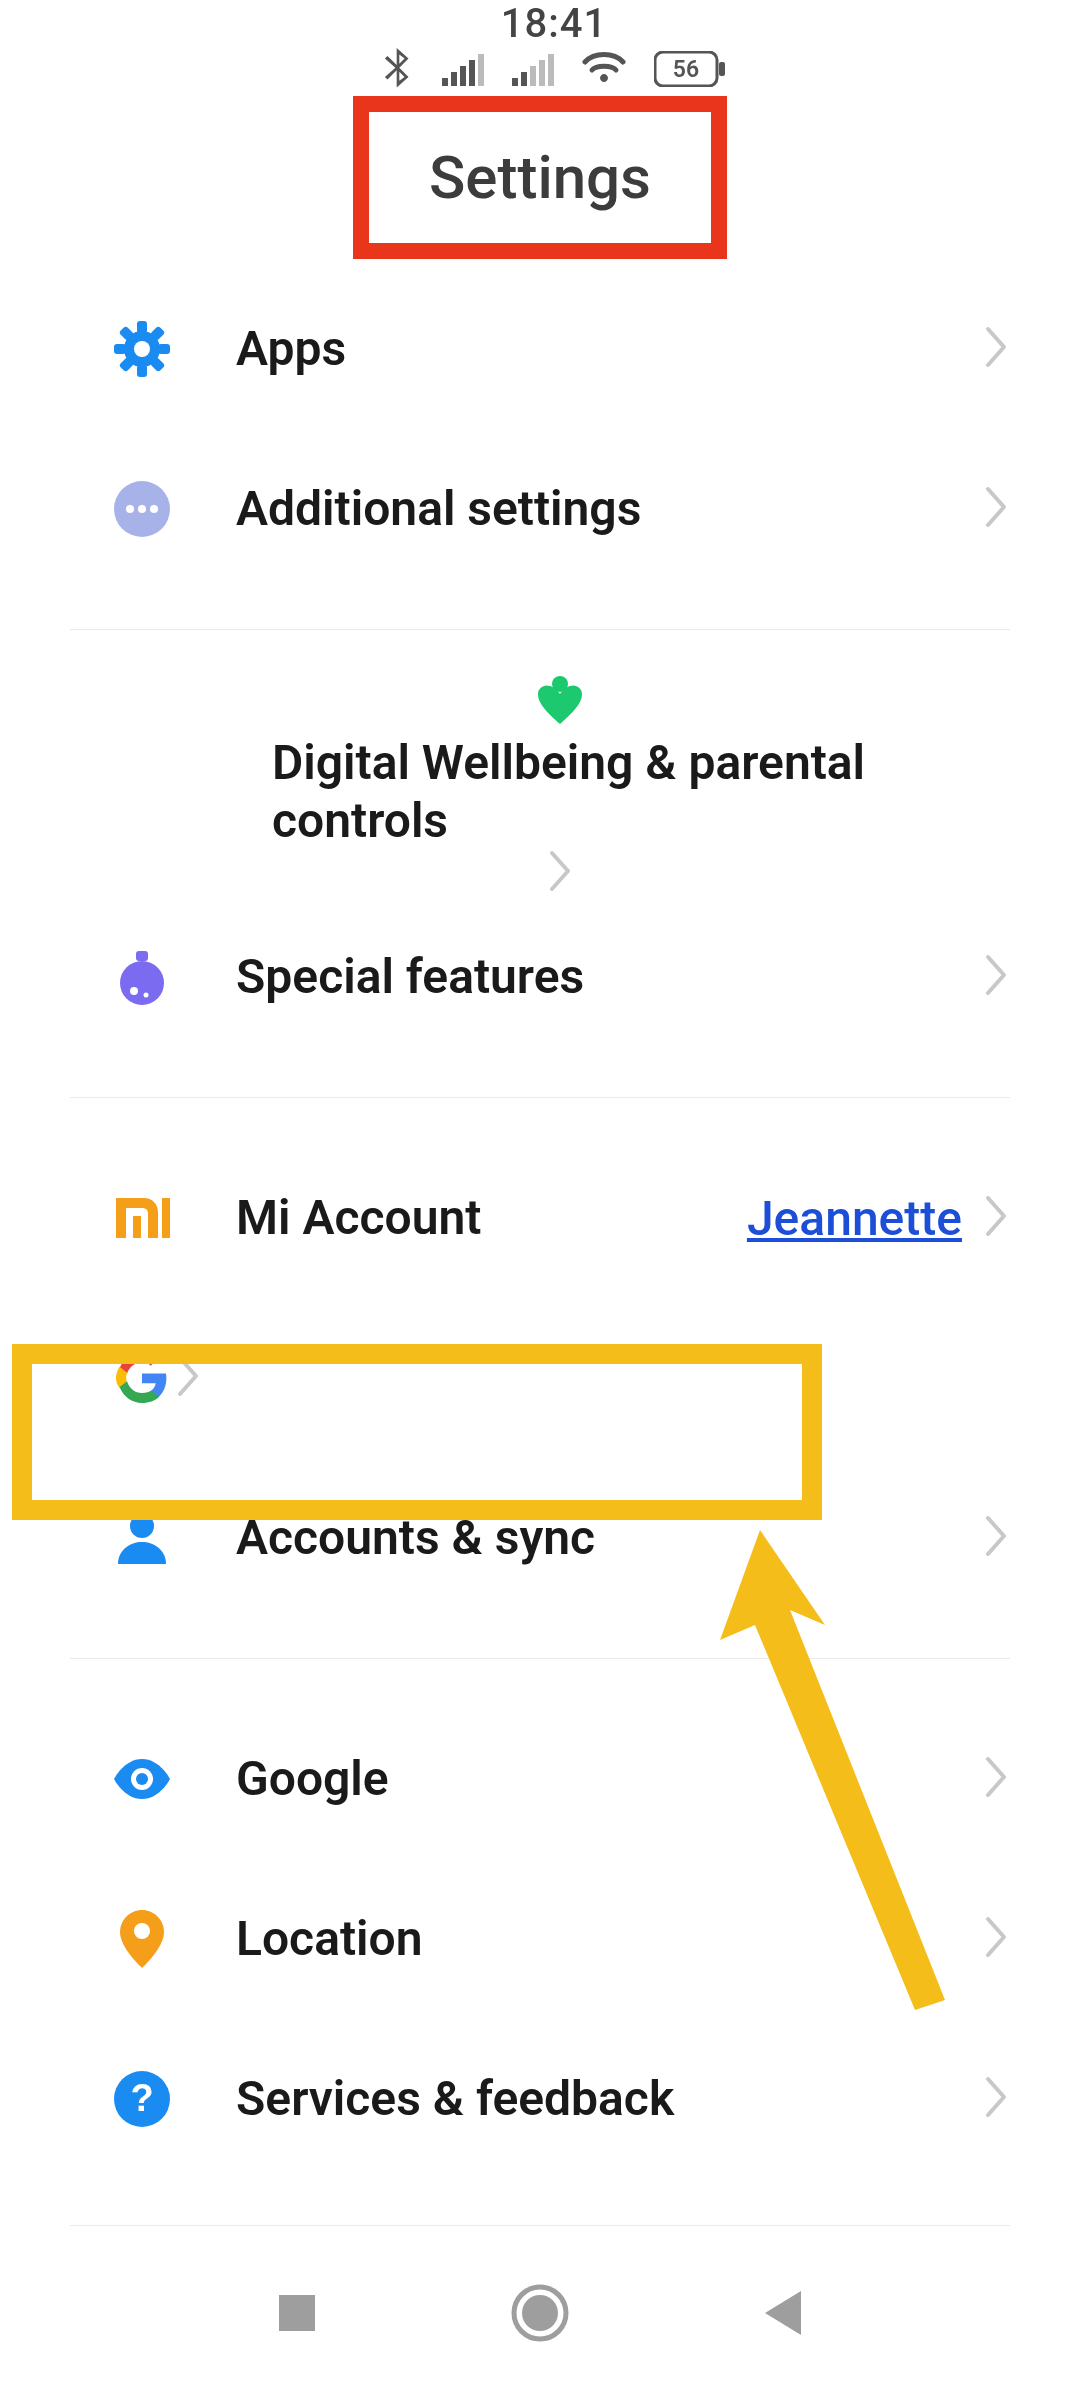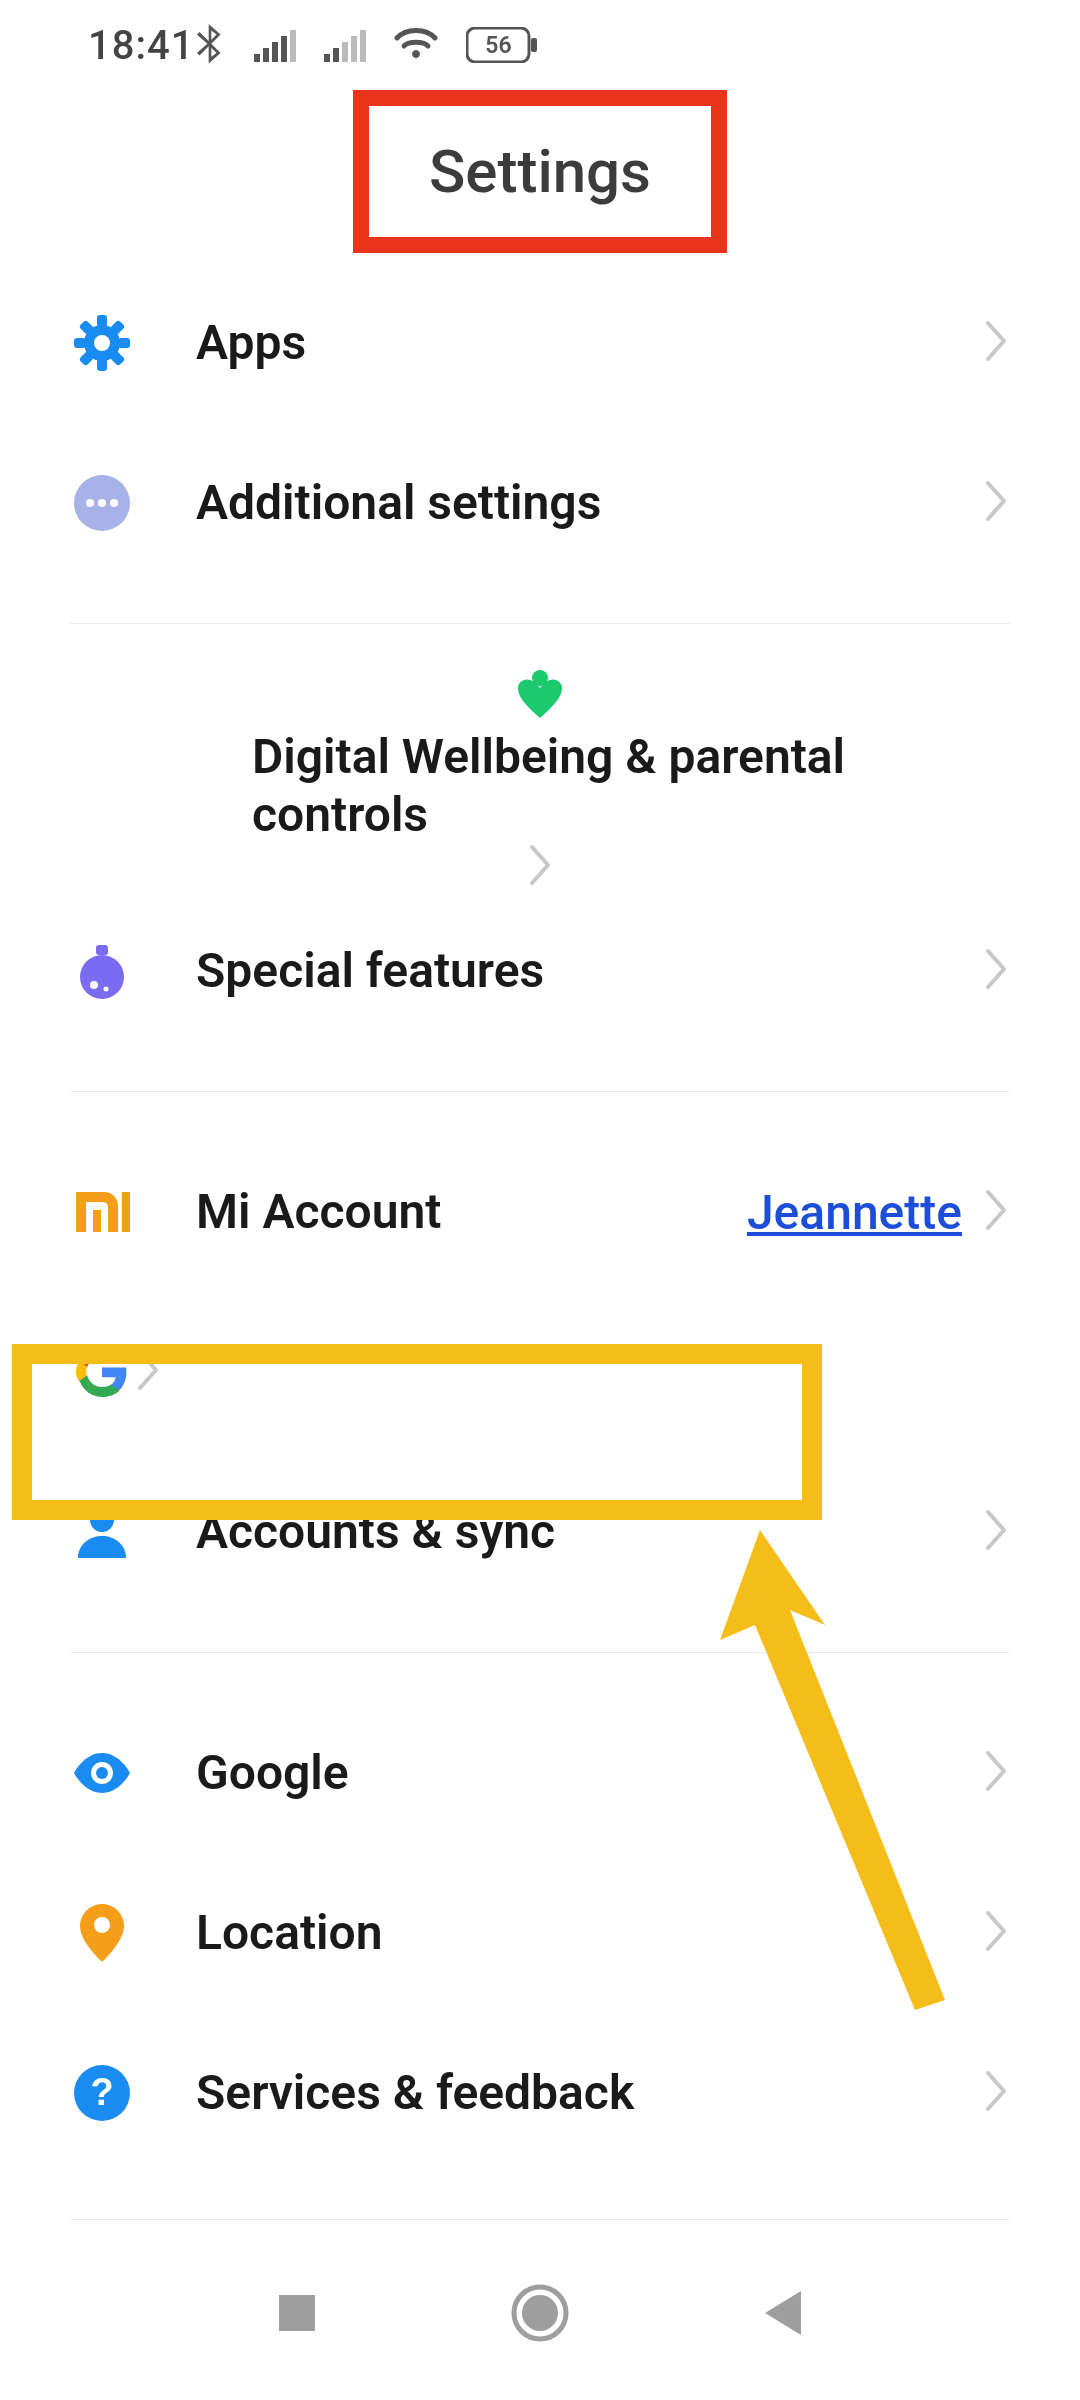--- a/index.html
+++ b/index.html
@@ -10,22 +10,23 @@
     background: #ffffff;
     color: #1a1a1a;
     position: relative;
     font-weight: 500;
   }
 
   .status-bar {
     height: 90px;
     display: flex;
     align-items: center;
-    justify-content: flex-start;
+    justify-content: space-between;
     padding: 0 60px 0 88px;
+    flex-direction: column;
   }
   .status-time {
     font-size: 40px;
     color: #444;
     letter-spacing: 1px;
   }
   .status-right {
     display: flex;
     align-items: center;
     gap: 28px;
@@ -33,38 +34,39 @@
   .status-right svg { display: block; }
 
   .title-wrap {
     display: flex;
     justify-content: center;
     position: relative;
   }
   .title-box {
     border: 16px solid #e8351c;
     padding: 30px 60px;
-    margin-top: 0;
+    margin-top: 6px;
   }
   .page-title {
     font-size: 60px;
     font-weight: 500;
     color: #3c3c3c;
   }
 
   .list {
     padding-top: 10px;
   }
 
   .row {
     display: flex;
     align-items: center;
     min-height: 160px;
     padding: 0 70px;
     position: relative;
+    margin-left: 40px;
   }
   .row .icon-slot {
     width: 64px;
     height: 64px;
     flex: 0 0 64px;
     display: flex;
     align-items: center;
     justify-content: center;
   }
   .row .label {

